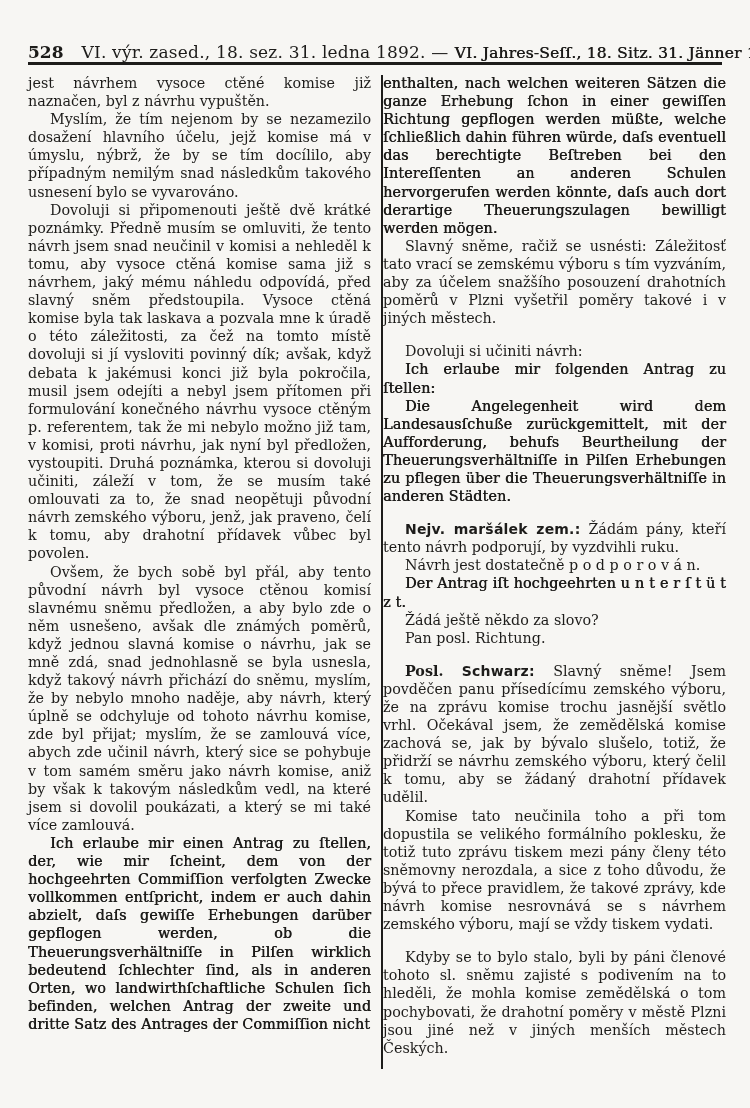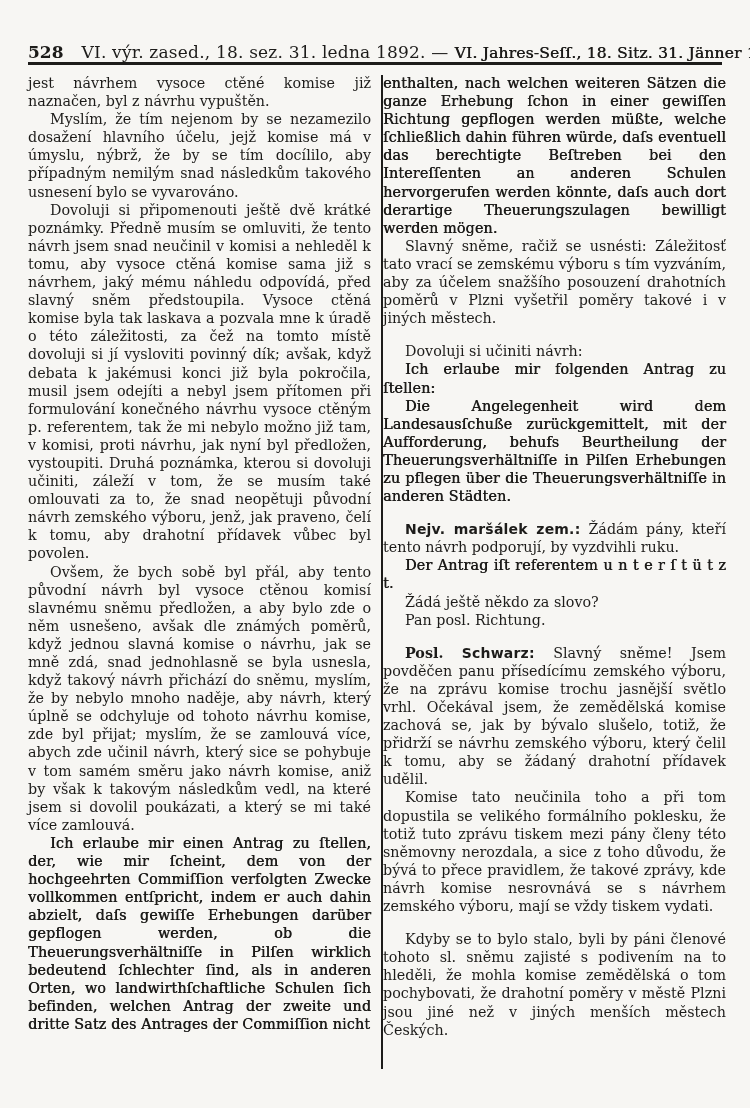--- a/index.html
+++ b/index.html
@@ -93,21 +93,22 @@
         <p class="para german indent">Ich erlaube mir einen Antrag zu ſtellen, der, wie mir ſcheint, dem von der hochgeehrten Commiſſion verfolgten Zwecke vollkommen entſpricht, indem er auch dahin abzielt, daſs gewiſſe Erhebungen darüber gepflogen werden, ob die Theuerungsverhältniſſe in Pilſen wirklich bedeutend ſchlechter ſind, als in anderen Orten, wo landwirthſchaftliche Schulen ſich befinden, welchen Antrag der zweite und dritte Satz des Antrages der Commiſſion nicht</p>
       </div>
     <div class="col-divider"></div>
     <div class="column right">
         <p class="para german">enthalten, nach welchen weiteren Sätzen die ganze Erhebung ſchon in einer gewiſſen Richtung gepflogen werden müßte, welche ſchließlich dahin führen würde, daſs eventuell das berechtigte Beſtreben bei den Intereſſenten an anderen Schulen hervorgerufen werden könnte, daſs auch dort derartige Theuerungszulagen bewilligt werden mögen.</p>
         <p class="para czech indent">Slavný sněme, račiž se usnésti: Záležitosť tato vrací se zemskému výboru s tím vyzváním, aby za účelem snažšího posouzení drahotních poměrů v Plzni vyšetřil poměry takové i v jiných městech.</p>
         <p class="para czech indent gap">Dovoluji si učiniti návrh:</p>
         <p class="para german indent">Ich erlaube mir folgenden Antrag zu ſtellen:</p>
         <p class="para german indent">Die Angelegenheit wird dem Landesausſchuße zurückgemittelt, mit der Aufforderung, behufs Beurtheilung der Theuerungsverhältniſſe in Pilſen Erhebungen zu pflegen über die Theuerungsverhältniſſe in anderen Städten.</p>
         <p class="para czech indent gap"><span class="speaker">Nejv. maršálek zem.:</span> Žádám pány, kteří tento návrh podporují, by vyzdvihli ruku.</p>
-        <p class="para german indent">Der Antrag iſt referentem u n t e r ſ t ü t z t.</p>
+        <p class="para czech indent">Návrh jest dostatečně p o d p o r o v á n.</p>
+        <p class="para german indent">Der Antrag iſt hochgeehrten u n t e r ſ t ü t z t.</p>
         <p class="para czech indent">Žádá ještě někdo za slovo?</p>
         <p class="para czech indent">Pan posl. Richtung.</p>
         <p class="para czech indent gap"><span class="speaker-prefix">Posl.</span> <span class="speaker">Schwarz:</span> Slavný sněme! Jsem povděčen panu přísedícímu zemského výboru, že na zprávu komise trochu jasnější světlo vrhl. Očekával jsem, že zemědělská komise zachová se, jak by bývalo slušelo, totiž, že přidrží se návrhu zemského výboru, který čelil k tomu, aby se žádaný drahotní přídavek udělil.</p>
         <p class="para czech indent">Komise tato neučinila toho a při tom dopustila se velikého formálního poklesku, že totiž tuto zprávu tiskem mezi pány členy této sněmovny nerozdala, a sice z toho důvodu, že bývá to přece pravidlem, že takové zprávy, kde návrh komise nesrovnává se s návrhem zemského výboru, mají se vždy tiskem vydati.</p>
         <p class="para czech indent gap">Kdyby se to bylo stalo, byli by páni členové tohoto sl. sněmu zajisté s podivením na to hleděli, že mohla komise zemědělská o tom pochybovati, že drahotní poměry v městě Plzni jsou jiné než v jiných menších městech Českých.</p>
       </div>
   </div>
 
 </div>
 

